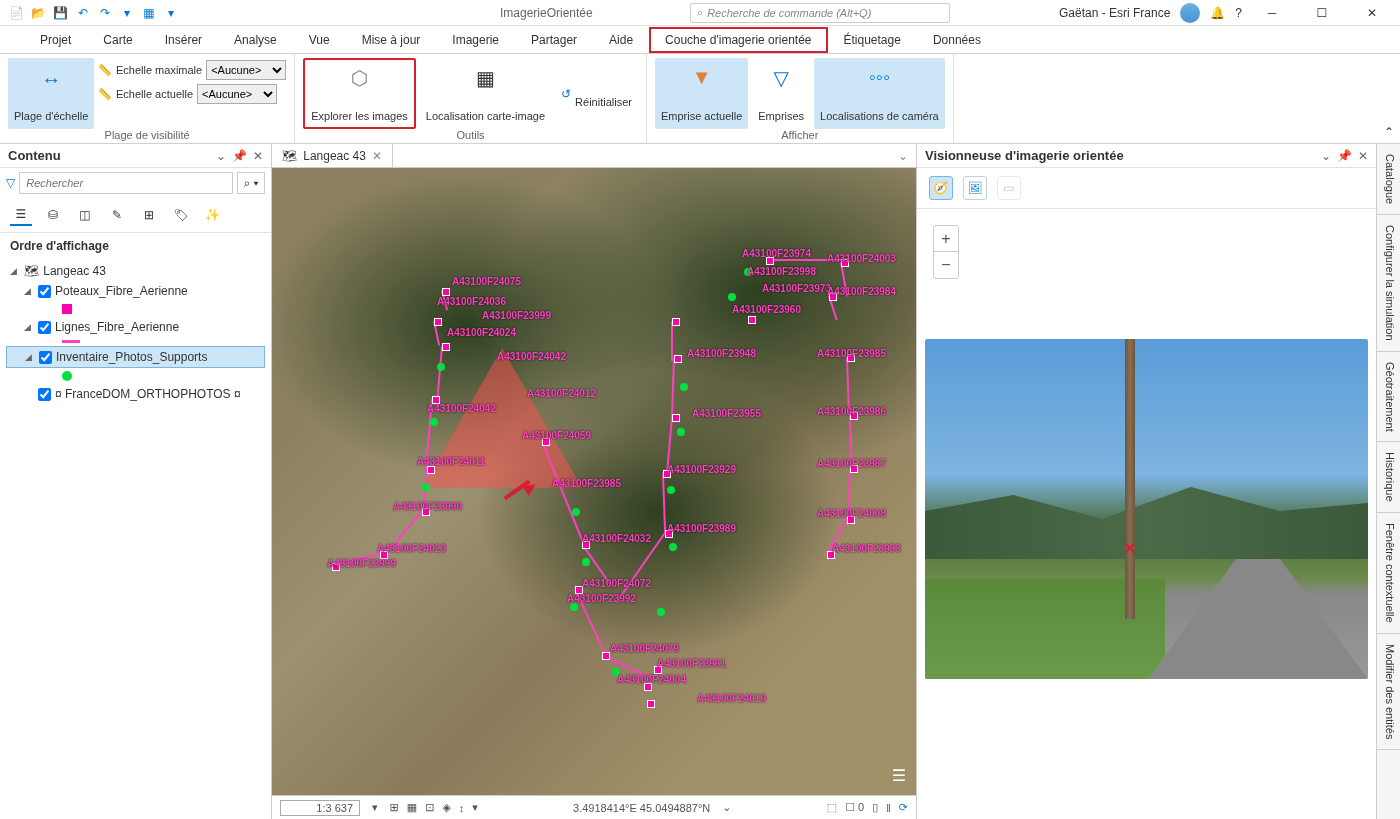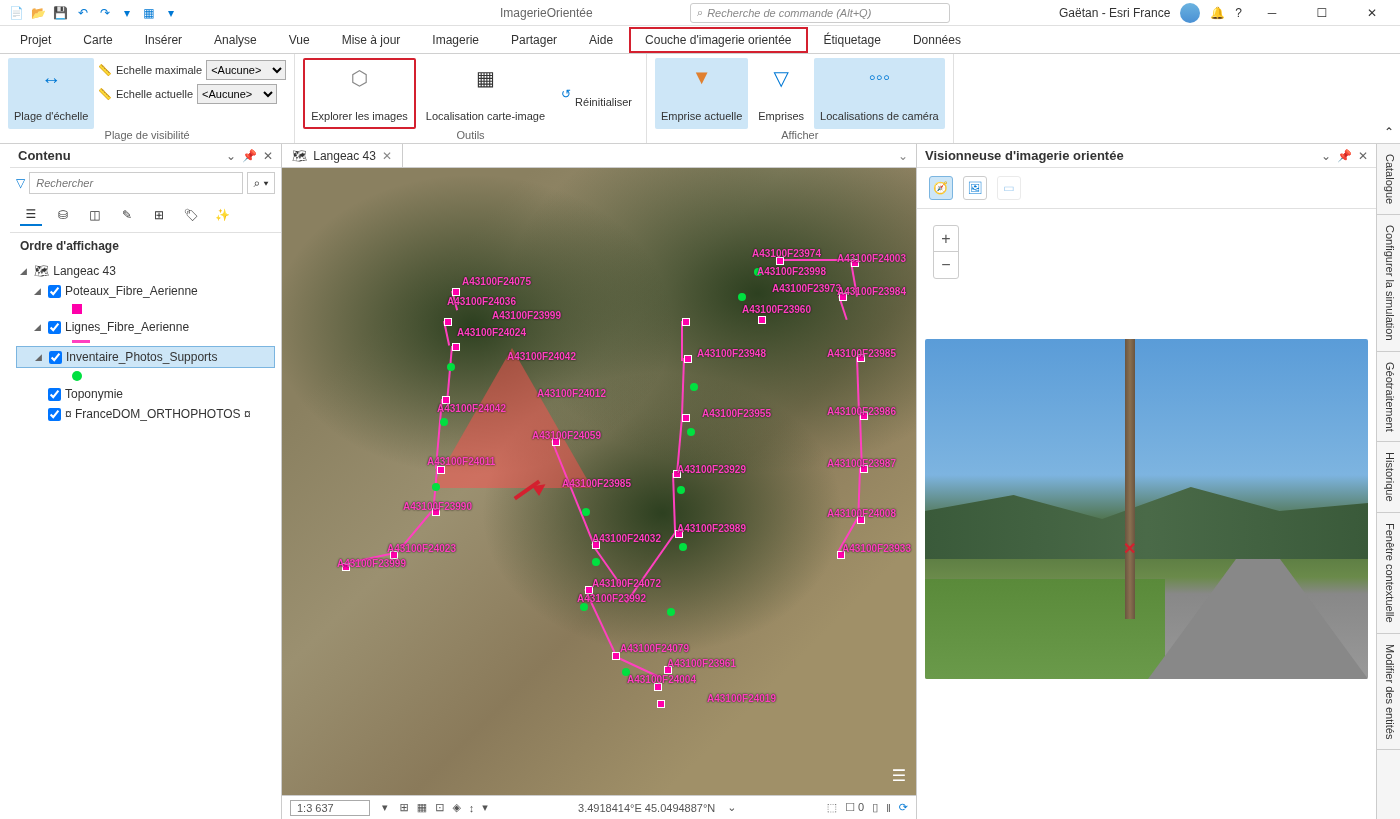--- a/index.html
+++ b/index.html
@@ -10,40 +10,40 @@
   .title-bar .qat { display: flex; align-items: center; gap: 4px; padding: 0 8px; }
   .title-bar .qat span { width: 18px; height: 18px; display: inline-flex; align-items: center; justify-content: center; color: #0078d4; cursor: pointer; }
   .title-bar .title-text { flex: 0 0 auto; margin: 0 auto; font-size: 12px; color: #666; position: absolute; left: 50%; transform: translateX(-200px); }
   .title-bar .search { position: absolute; left: 50%; transform: translateX(-10px); width: 260px; height: 20px; border: 1px solid #ccc; border-radius: 3px; display: flex; align-items: center; padding: 0 6px; color: #888; font-style: italic; font-size: 11px; }
   .title-bar .search::before { content: "⌕"; margin-right: 4px; font-style: normal; }
   .title-bar .user-area { margin-left: auto; display: flex; align-items: center; gap: 10px; padding-right: 8px; }
   .title-bar .avatar { width: 20px; height: 20px; border-radius: 50%; background: linear-gradient(#6bb3e0,#4a90d4); display: inline-block; }
   .title-bar .win-btn { width: 40px; height: 24px; display: flex; align-items: center; justify-content: center; cursor: pointer; }
   
   
-  .main-tabs { height: 28px; display: flex; align-items: center; border-bottom: 1px solid #d0d0d0; padding-left: 4px; gap: 0; }
+  .main-tabs { height: 28px; display: flex; align-items: center; border-bottom: 1px solid #d0d0d0; padding-left: 24px; gap: 0; }
   .main-tabs .tab { padding: 6px 16px; cursor: pointer; font-size: 12px; }
   .main-tabs .tab.highlighted { border: 2px solid #d4202f; padding: 4px 14px; }
   
   
   .ribbon { height: 90px; display: flex; border-bottom: 1px solid #d0d0d0; position: relative; }
   .ribbon-group { display: flex; flex-direction: column; border-right: 1px solid #e0e0e0; padding: 4px 8px 0 8px; }
   .ribbon-group .items { display: flex; gap: 4px; flex: 1; }
   .ribbon-group .label { text-align: center; font-size: 11px; color: #666; padding-bottom: 2px; }
   .ribbon-btn { display: flex; flex-direction: column; align-items: center; justify-content: center; padding: 4px 6px; cursor: pointer; border-radius: 2px; min-width: 40px; }
   .ribbon-btn.active { background: #cde6f7; }
   .ribbon-btn.highlighted { border: 2px solid #d4202f; }
   .ribbon-btn .icon { width: 28px; height: 28px; display: flex; align-items: center; justify-content: center; font-size: 20px; }
   .ribbon-btn .text { font-size: 11px; text-align: center; line-height: 1.2; margin-top: 18px; }
   .ribbon-row { display: flex; align-items: center; gap: 4px; padding: 2px 0; font-size: 11px; }
   .ribbon-row select { width: 80px; height: 20px; font-size: 11px; border: 1px solid #aaa; }
   .ribbon-collapse { position: absolute; right: 6px; bottom: 4px; cursor: pointer; }
   
   
-  .main-area { display: flex; height: calc(819px - 26px - 28px - 90px); margin-left: 10px; }
+  .main-area { display: flex; height: calc(819px - 26px - 28px - 90px); }
   
   
   .contents-pane { width: 272px; border-right: 1px solid #ccc; display: flex; flex-direction: column; }
   .pane-header { height: 24px; display: flex; align-items: center; padding: 0 8px; border-bottom: 1px solid #e0e0e0; }
   .pane-header .title { font-weight: 600; font-size: 13px; }
   .pane-header .tools { margin-left: auto; display: flex; gap: 6px; color: #666; }
   .search-row { padding: 4px 6px; display: flex; align-items: center; gap: 4px; }
   .search-row .filter-icon { color: #0078d4; }
   .search-row input { flex: 1; height: 22px; border: 1px solid #ccc; padding: 0 6px; font-style: italic; color: #888; font-size: 11px; }
   .search-row .mag { width: 28px; height: 22px; border: 1px solid #ccc; display: flex; align-items: center; justify-content: center; }
@@ -74,21 +74,21 @@
   }
   .map-label { position: absolute; color: #ff40c0; font-size: 10px; font-weight: 600; text-shadow: 0 0 2px #000; white-space: nowrap; }
   .map-point { position: absolute; width: 8px; height: 8px; background: #ff00aa; border: 1px solid #fff; }
   .map-dot-green { position: absolute; width: 8px; height: 8px; background: #00e040; border-radius: 50%; }
   .map-cone { position: absolute; left: 150px; top: 180px; width: 0; height: 0; border-left: 80px solid transparent; border-right: 80px solid transparent; border-bottom: 140px solid rgba(255,80,80,0.5); }
   .map-arrow { position: absolute; left: 230px; top: 320px; width: 40px; height: 40px; }
   .map-arrow::after { content: ""; position: absolute; width: 30px; height: 4px; background: #d4202f; transform: rotate(-35deg); }
   .map-arrow::before { content: ""; position: absolute; left: 22px; top: -8px; border: 6px solid transparent; border-left: 12px solid #d4202f; transform: rotate(-35deg); }
   .map-line { position: absolute; background: #ff40c0; height: 2px; transform-origin: left center; }
   
-  .status-bar { height: 24px; border-top: 1px solid #ccc; display: flex; align-items: center; padding: 0 8px; gap: 12px; font-size: 11px; color: #555; background: #fff; }
+  .status-bar { height: 24px; border-top: 1px solid #ccc; display: flex; align-items: center; padding: 0 8px; gap: 12px; font-size: 11px; color: #555; background: #fff; text-align: right; }
   .status-bar .scale { border: 1px solid #aaa; padding: 1px 6px; width: 80px; }
   .status-bar .spacer { flex: 1; }
   .status-icons { display: flex; gap: 8px; align-items: center; }
   .status-icons span { cursor: pointer; }
   
   
   .viewer-pane { width: 460px; border-left: 1px solid #ccc; display: flex; flex-direction: column; }
   .viewer-toolbar { display: flex; gap: 10px; padding: 8px 12px; border-bottom: 1px solid #e0e0e0; }
   .viewer-toolbar span { width: 24px; height: 24px; border: 1px solid #ccc; border-radius: 3px; display: flex; align-items: center; justify-content: center; cursor: pointer; color: #0078d4; }
   .viewer-toolbar span.active { background: #cde6f7; border-color: #7bb5e0; }
@@ -259,25 +259,20 @@
           <div class="toc-item toc-indent-2">
             <span class="toc-swatch" style="background:#ff40c0;width:18px;height:3px;"></span>
           </div>
           <div class="toc-item toc-indent-1 selected">
             <span class="toc-tri">◢</span>
             <input type="checkbox" class="toc-chk" checked="" style="">
             <span>Inventaire_Photos_Supports</span>
           </div>
           <div class="toc-item toc-indent-2">
             <span class="toc-swatch" style="background:#00e040;width:10px;height:10px;border-radius:50%;"></span>
-          </div>
-          <div class="toc-item toc-indent-1">
-            <span class="toc-tri"></span>
-            <input type="checkbox" class="toc-chk" checked="" style="">
-            <span>Toponymie</span>
           </div>
           <div class="toc-item toc-indent-1">
             <span class="toc-tri"></span>
             <input type="checkbox" class="toc-chk" checked="" style="">
             <span>¤ FranceDOM_ORTHOPHOTOS ¤</span>
           </div>
         </div>
     </div>
   </div>
 

